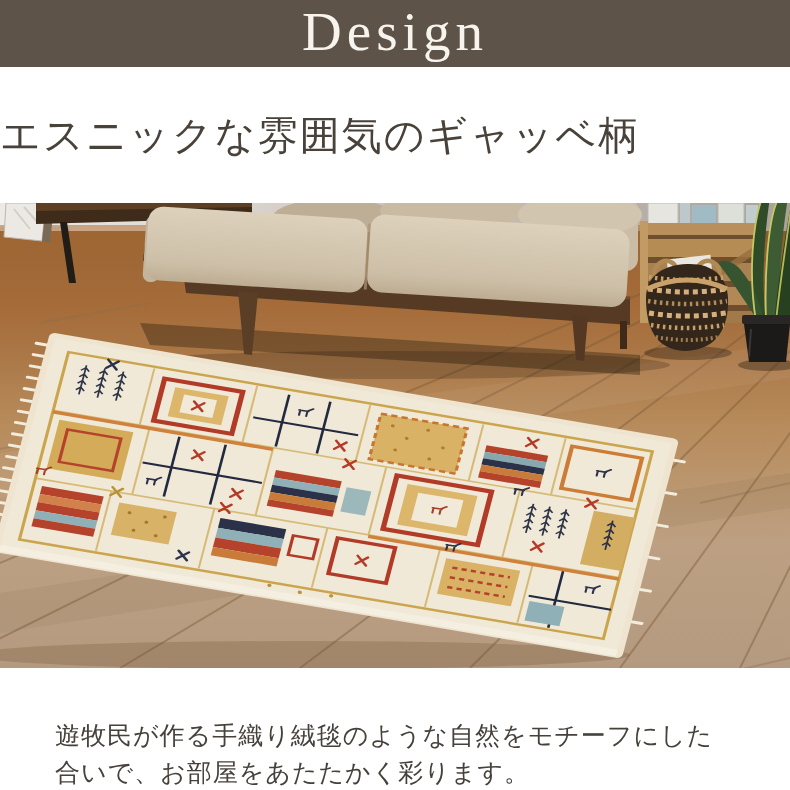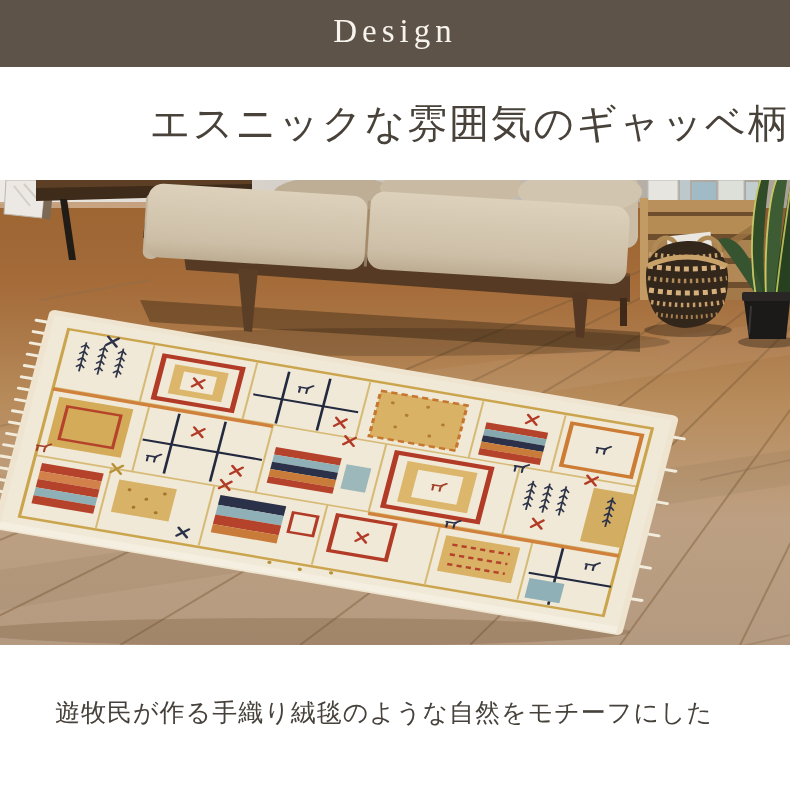--- a/index.html
+++ b/index.html
@@ -13,25 +13,25 @@
   html,body{background:#fff;}
   .page{
     width:790px;height:790px;overflow:hidden;background:var(--page-bg);
     font-family:"Liberation Serif","DejaVu Serif",serif;position:relative;
   }
   .banner{
     height:67px;background:var(--banner-bg);
     display:flex;align-items:center;justify-content:center;
   }
   .banner-title{
-    color:var(--banner-text);font-size:33px;letter-spacing:5px;
+    color:var(--banner-text);font-size:55px;letter-spacing:5px;
     font-weight:400;line-height:1;padding-bottom:4px;
   }
   .heading-area{
-    height:113px;display:flex;align-items:center;justify-content:flex-end;
+    height:136px;display:flex;align-items:center;justify-content:flex-start;
     background:var(--page-bg);
   }
   .heading{
     color:var(--heading-text);font-size:40px;font-weight:500;
     letter-spacing:2px;white-space:nowrap;
   }
   .photo{width:790px;height:465px;display:block;}
   .photo svg{display:block;width:790px;height:465px;}
   .desc{
     height:145px;padding:17px 30px 0 55px;background:var(--page-bg);margin-top:32px;
@@ -377,15 +377,16 @@
             <line x1="0" y1="260" x2="600" y2="260" stroke="#f5efe2" stroke-width="8"></line>
           </g>
         </g>
 
       </g>
     </svg>
   </figure>
 
   <div class="desc">
     <span class="desc-line">遊牧民が作る手織り絨毯のような自然をモチーフにした</span>
+    <span class="desc-line">合いで、お部屋をあたたかく彩ります。</span>
   </div>
 
 </div>
 
 </body></html>

